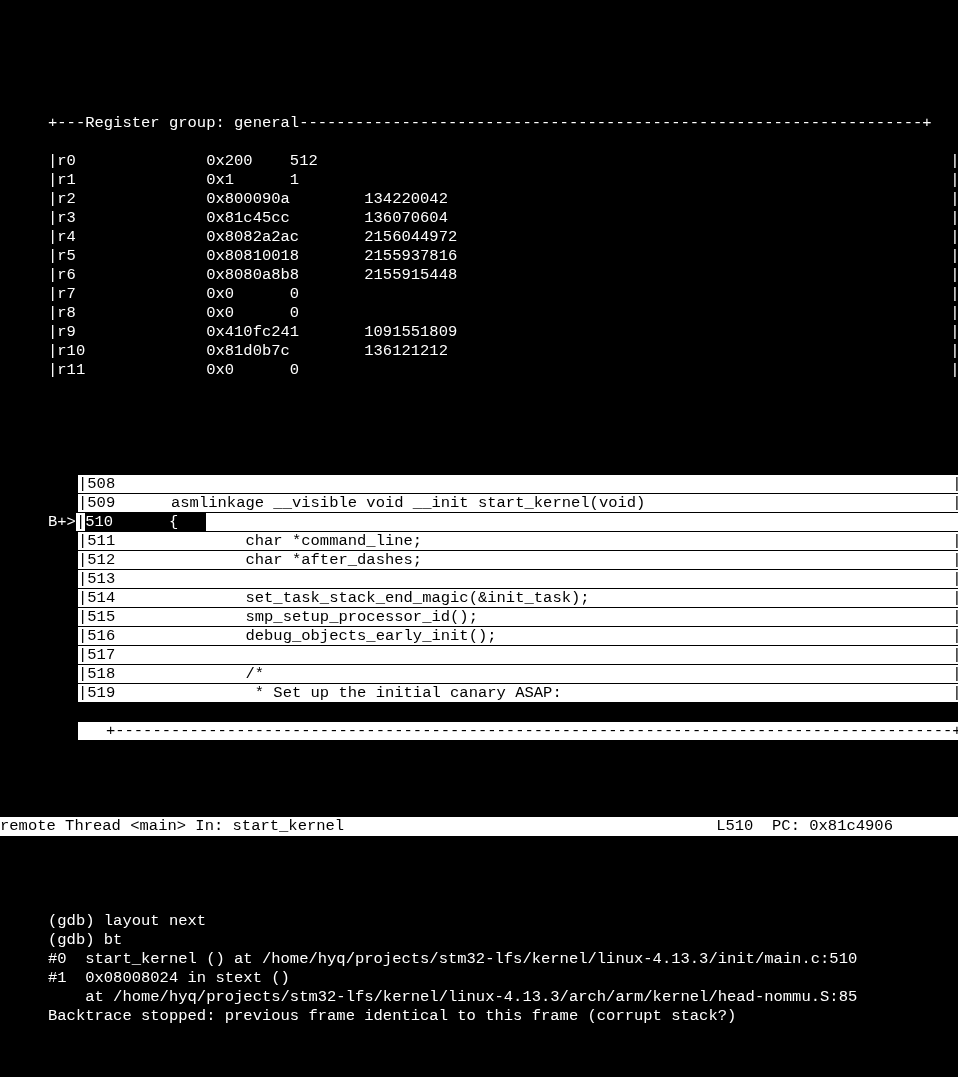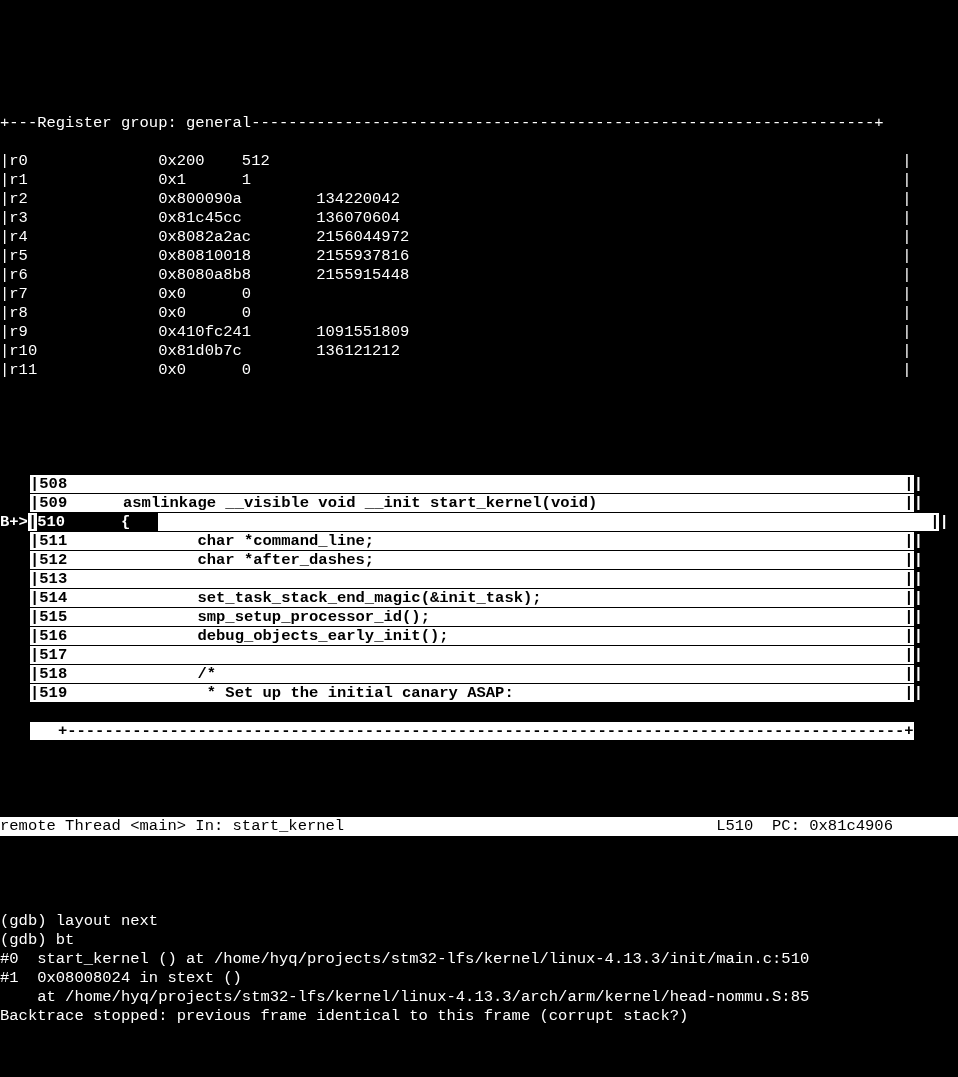--- a/index.html
+++ b/index.html
@@ -14,31 +14,31 @@
     font-size: 15.5px;
     line-height: 19px;
     width: 958px;
     height: 1077px;
     overflow: hidden;
     white-space: pre;
   }
   .pane {
     background: #000;
     color: #fff;
+    margin-left: 48px;
   }
   .line {
     height: 19px;
   }
   .inverse {
     background: #fff;
     color: #000;
   }
   .source-body {
     margin-left: 30px;
-    font-weight: bold;
   }
 </style>
 </head>
 <body>
 
 
 
 
 <div class="pane">
 <div class="line">+---<span>Register group: general</span>-------------------------------------------------------------------+</div>

